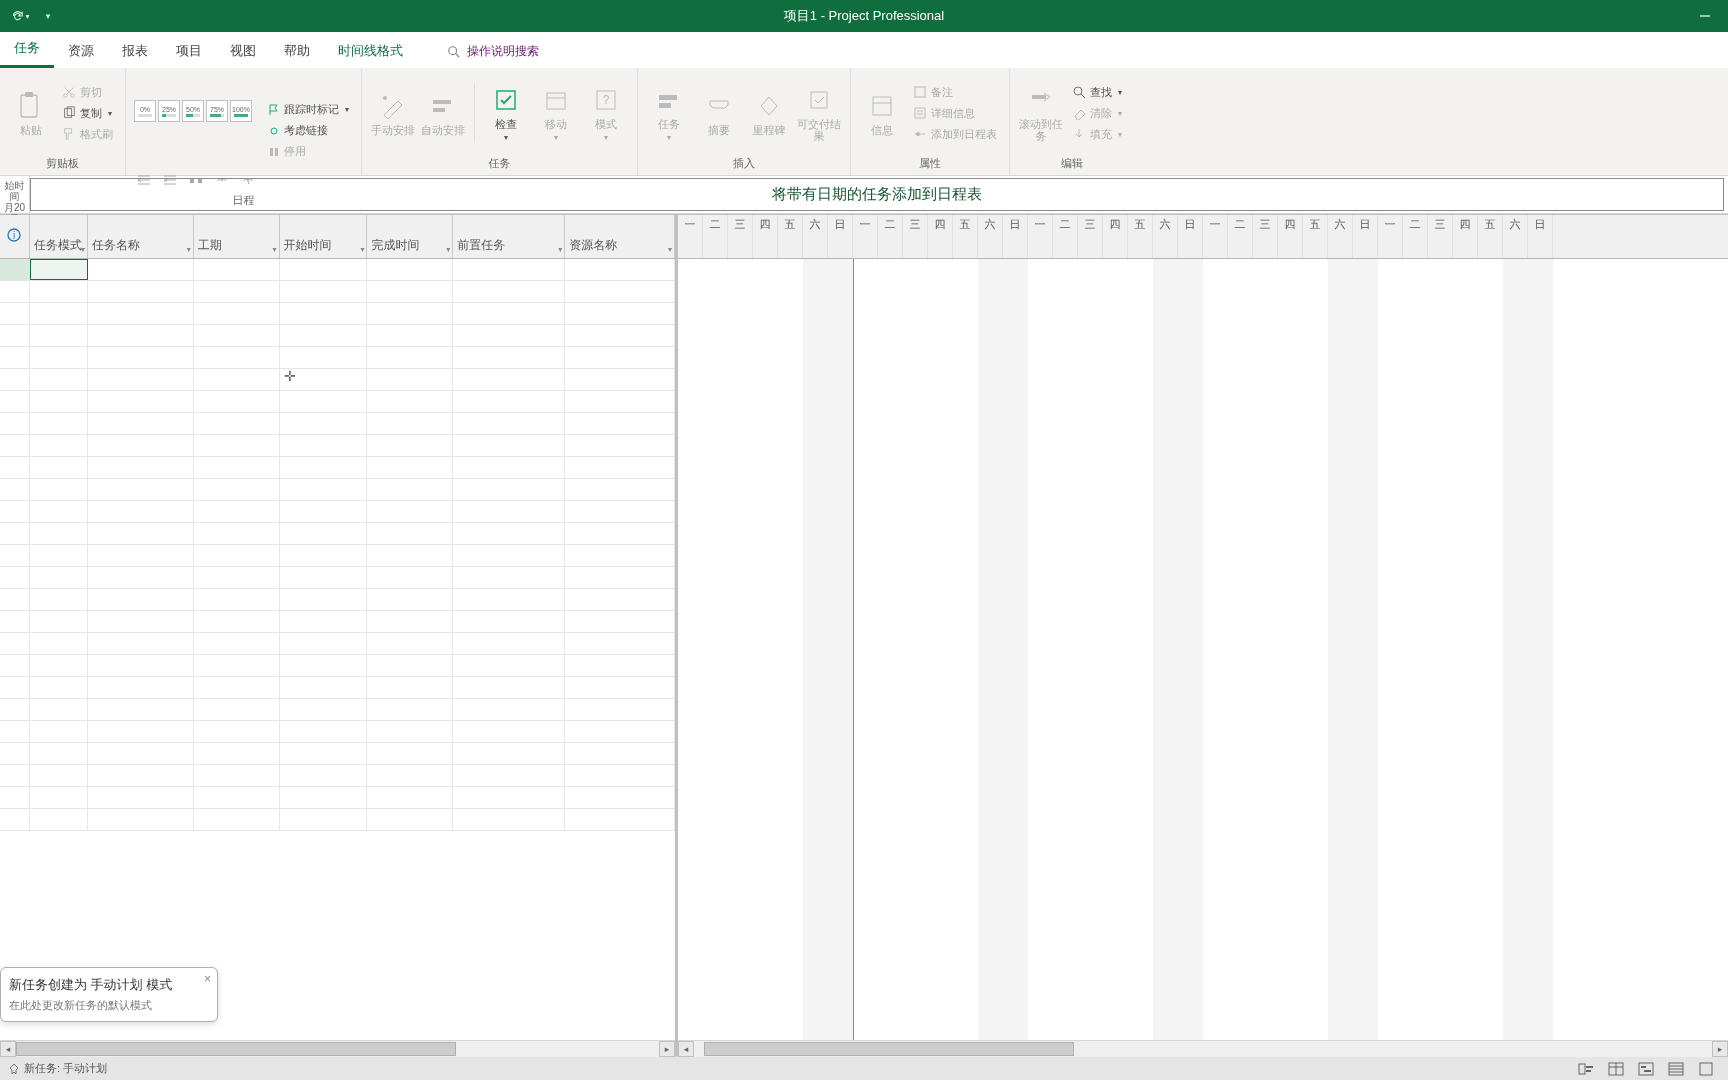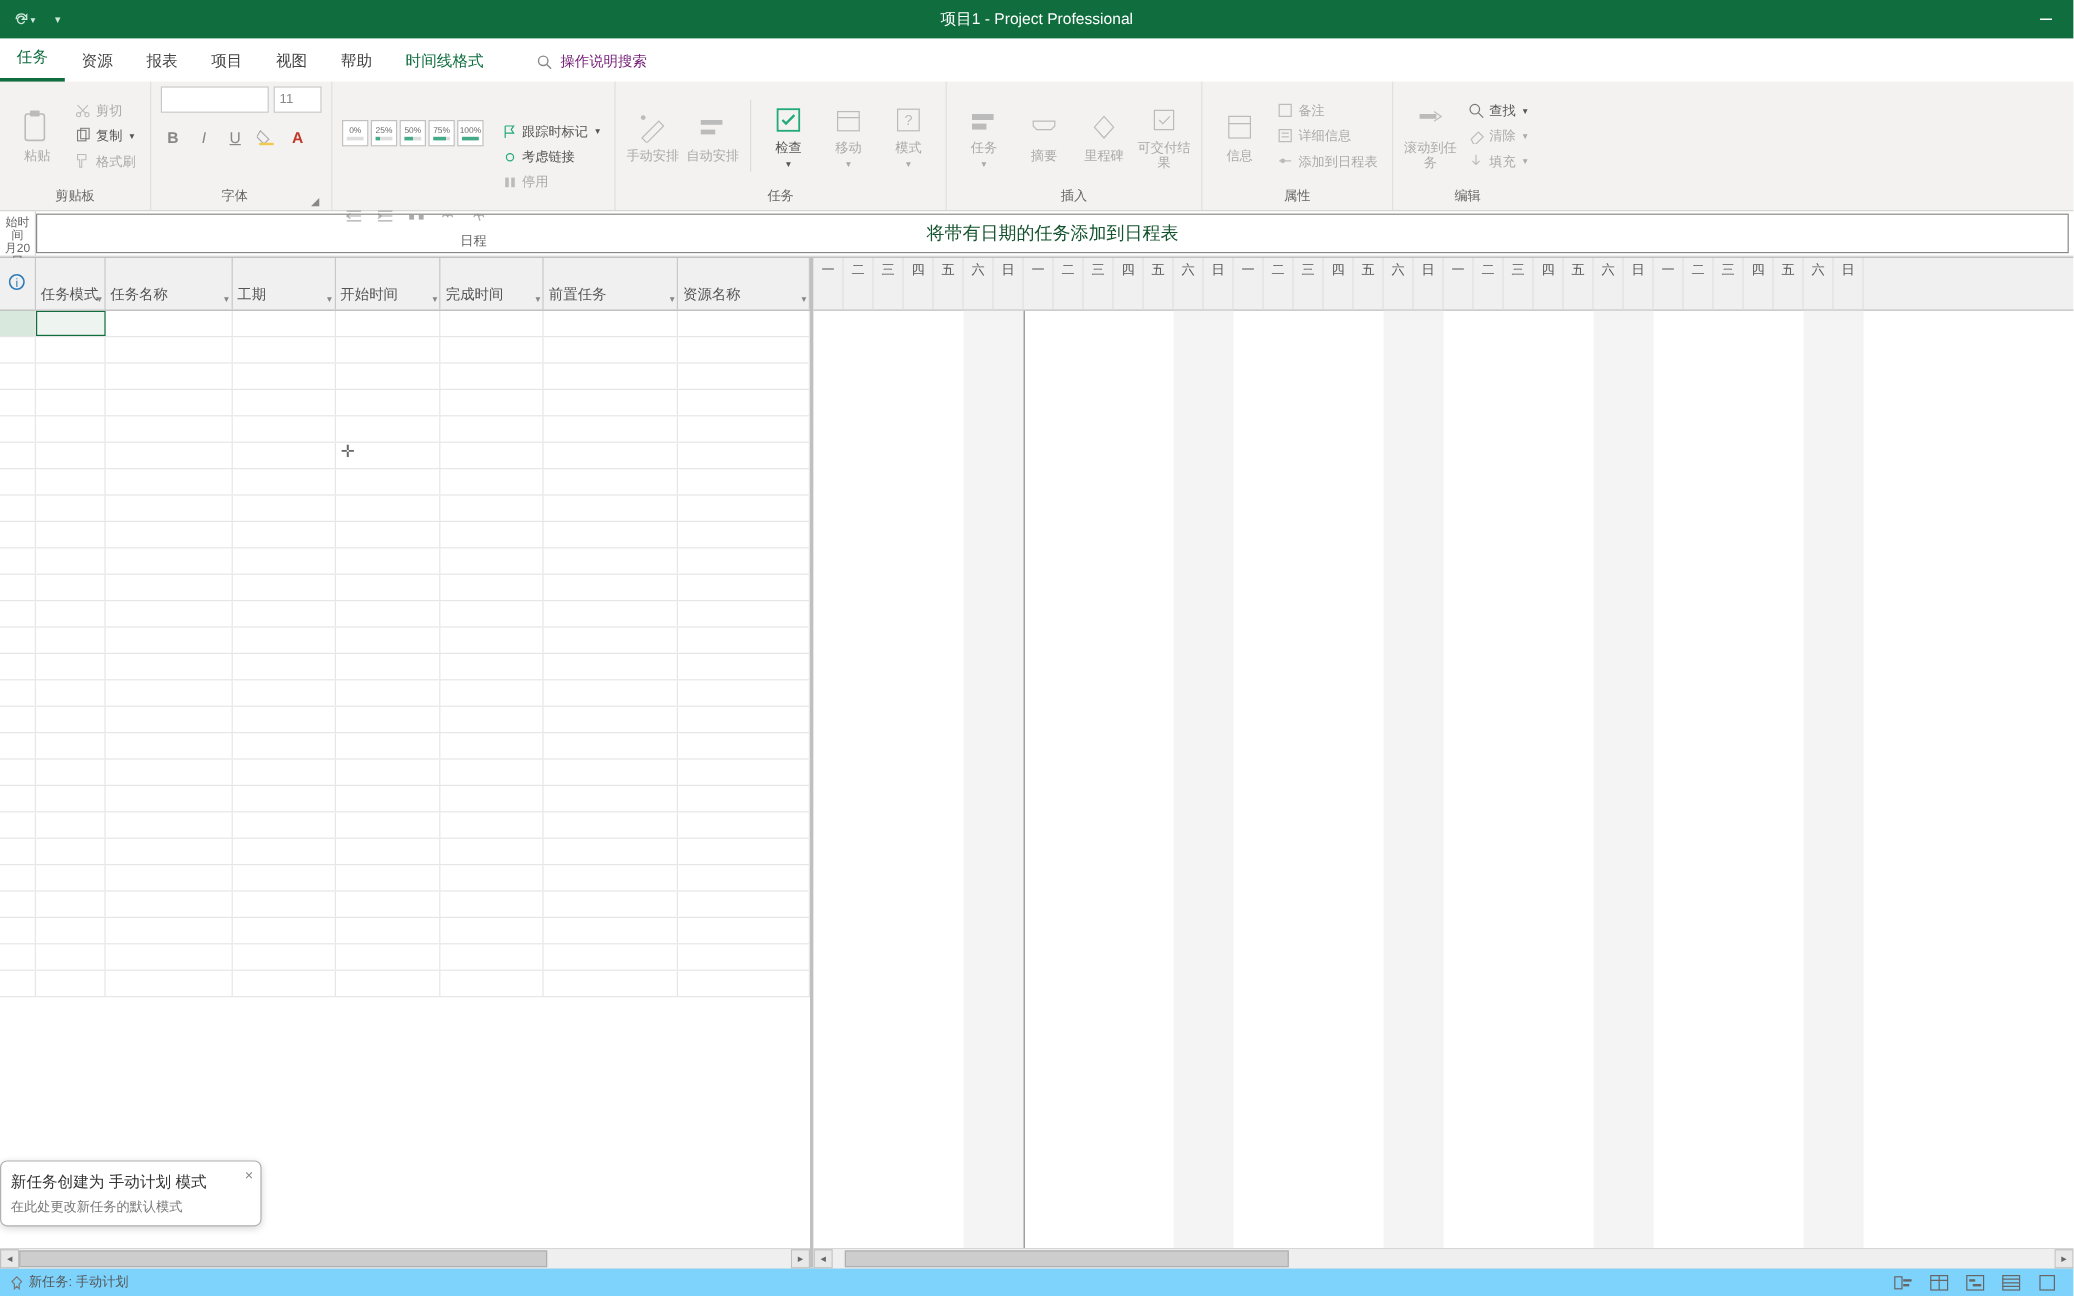--- a/index.html
+++ b/index.html
@@ -93,21 +93,21 @@
 .hs-track { flex:1; height:16px; background:#efefef; position:relative; }
 .hs-thumb { position:absolute; height:14px; top:1px; background:#cdcdcd; border:1px solid #b0b0b0; }
 
 
 .tooltip { position:absolute; left:0; bottom:34px; width:218px; background:#fff; border:1px solid #b0b0b0; border-radius:6px; padding:8px 22px 8px 8px; box-shadow:0 2px 6px rgba(0,0,0,0.15); }
 .tooltip .tt-title { font-size:13px; color:#333; margin-bottom:4px; }
 .tooltip .tt-sub { font-size:11px; color:#777; }
 .tooltip .tt-close { position:absolute; top:4px; right:6px; font-size:12px; color:#888; cursor:pointer; }
 
 
-.statusbar { height:24px; background:#7dd3fc; border-top:1px solid #d6d6d6; display:flex; align-items:center; padding:0 8px; font-size:11px; color:#555; }
+.statusbar { height:24px; background:#e5e5e5; border-top:1px solid #d6d6d6; display:flex; align-items:center; padding:0 8px; font-size:11px; color:#555; }
 .status-left { display:flex; align-items:center; gap:4px; }
 .status-right { margin-left:auto; display:flex; gap:2px; }
 .view-btn { width:28px; height:20px; display:flex; align-items:center; justify-content:center; cursor:pointer; color:#666; }
 
 svg { display:block; }
 </style>
 </head>
 <body>
 
 <div class="titlebar">
@@ -183,46 +183,20 @@
             <svg width="14" height="14" viewBox="0 0 16 16">
               <path d="M3 2h8v5H7v7H5V7H3z" fill="none" stroke="#bbb"></path>
             </svg>
             <span>格式刷</span>
           </div>
       </div>
     </div>
     <div class="group-label">剪贴板</div>
   </div>
 
-  <div class="group">
-    <div class="group-body" style="flex-direction:column;align-items:flex-start;">
-      <div class="font-row">
-        <input class="font-name" readonly="" style="">
-        <input class="font-size" readonly="" value="11" style="">
-      </div>
-      <div class="font-tools">
-        <div class="ficon" style="font-weight:bold;">B</div>
-        <div class="ficon" style="font-style:italic;">I</div>
-        <div class="ficon" style="text-decoration:underline;">U</div>
-        <div class="ficon">
-            <svg width="16" height="16">
-              <path d="M3 3l7 7-4 4-6-6z" fill="none" stroke="#aaa"></path>
-              <rect x="2" y="13" width="12" height="2" fill="#f2c94c"></rect>
-            </svg>
-          </div>
-        <div class="ficon">
-            <span style="color:#c0392b;font-weight:bold;">A</span>
-          </div>
-      </div>
-    </div>
-    <div style="display:flex;justify-content:space-between;align-items:center;">
-        <div class="group-label" style="flex:1;">字体</div>
-        <div class="launcher">◢</div>
-      </div>
-  </div>
 
   <div class="group">
     <div class="group-body" style="flex-direction:column;align-items:flex-start;gap:4px;">
       <div style="display:flex;gap:12px;margin-top:28px;">
         <div class="pct-row">
           <div class="pct-btn">
               <span>0%</span>
               <div class="bar" style="background:#ddd;"></div>
             </div>
           <div class="pct-btn">

